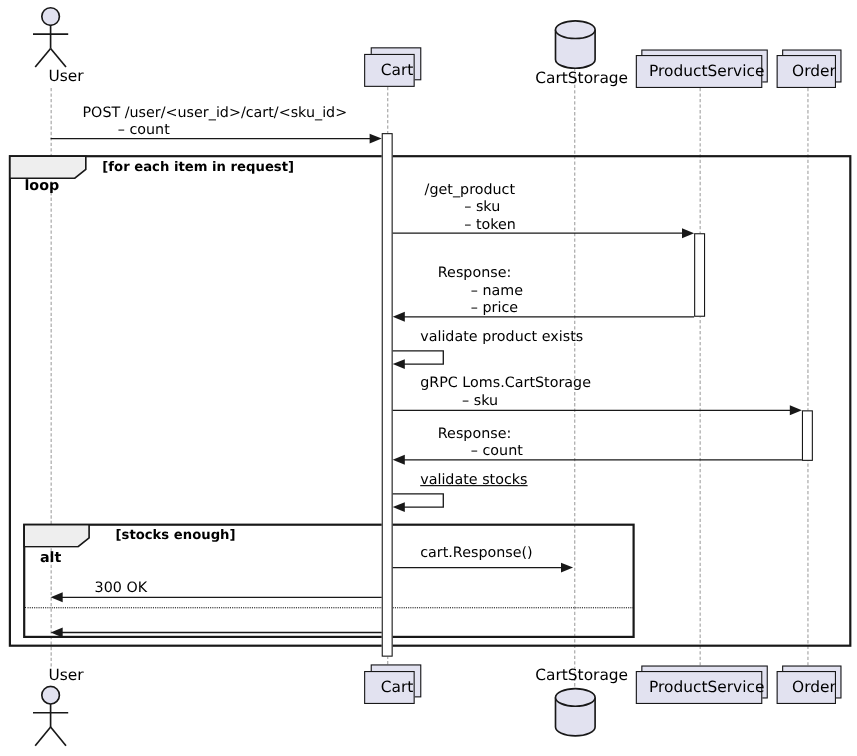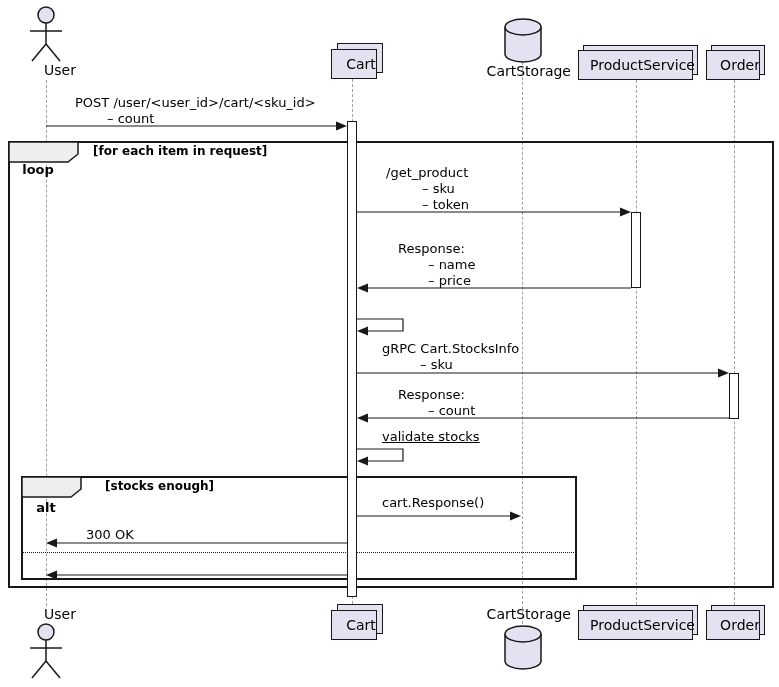--- a/index.html
+++ b/index.html
@@ -103,22 +103,23 @@
   <div class="msg" style="left:87px; top:111px;">– count</div>
 
   <div class="msg" style="left:366px; top:165px;">/get_product</div>
   <div class="msg" style="left:402px; top:181px;">– sku</div>
   <div class="msg" style="left:402px; top:197px;">– token</div>
 
   <div class="msg" style="left:378px; top:241px;">Response:</div>
   <div class="msg" style="left:408px; top:257px;">– name</div>
   <div class="msg" style="left:408px; top:273px;">– price</div>
 
+  <div class="msg" style="left:362px; top:299px;">validate product exists</div>
 
-  <div class="msg" style="left:362px; top:341px;">gRPC Cart.StocksInfo</div>
+  <div class="msg" style="left:362px; top:341px;">gRPC Loms.CartStorage</div>
   <div class="msg" style="left:400px; top:357px;">– sku</div>
 
   <div class="msg" style="left:378px; top:387px;">Response:</div>
   <div class="msg" style="left:408px; top:403px;">– count</div>
 
   <div class="msg" style="left:362px; top:429px;text-decoration:underline;">validate stocks</div>
 
   <div class="msg" style="left:362px; top:495px;">cart.Response()</div>
 
   <div class="msg" style="left:66px; top:527px;">300 OK</div>

